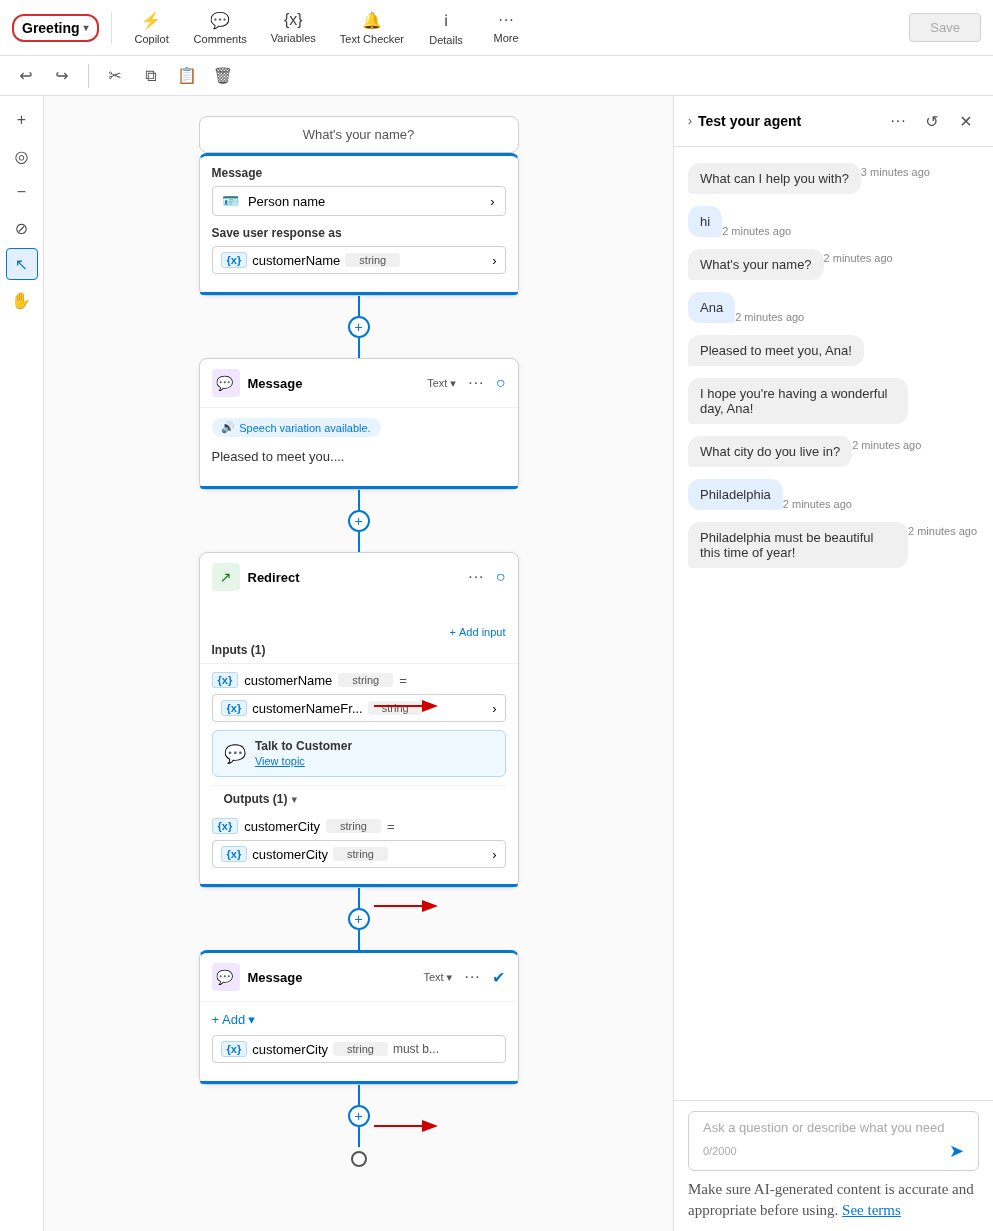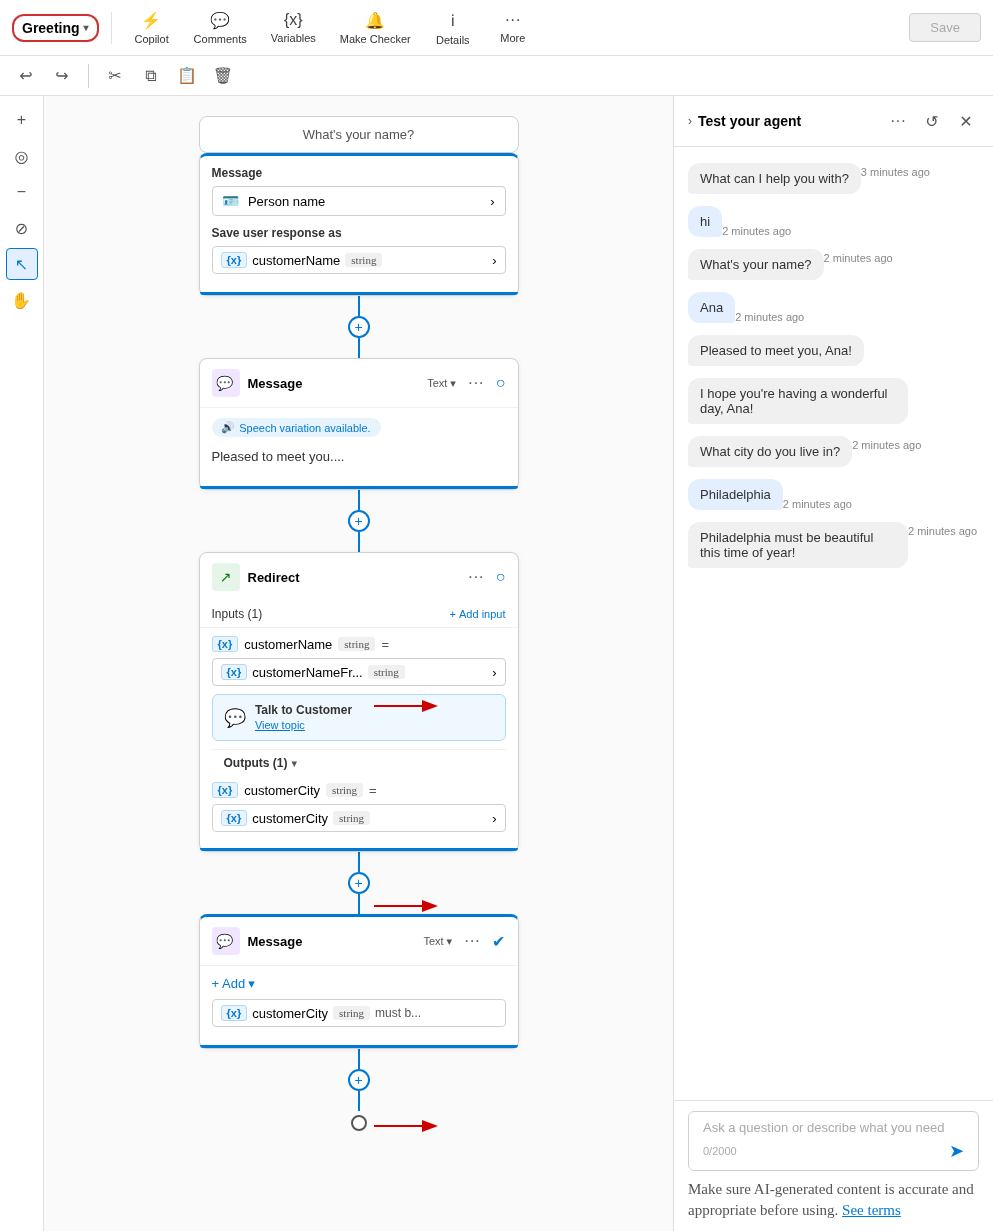--- a/index.html
+++ b/index.html
@@ -108,21 +108,21 @@
     .var-row {
       display: flex; align-items: center; border: 1px solid #d0d0d0; border-radius: 4px;
       padding: 5px 8px; gap: 6px; cursor: pointer; justify-content: space-between;
     }
     .var-row-left { display: flex; align-items: center; gap: 5px; }
     .var-badge {
       background: #e8f4fd; border: 1px solid #b3d9f7; border-radius: 3px;
       padding: 1px 5px; font-size: 11px; color: #0078d4; font-weight: 600;
     }
     .type-badge {
-      background: #f0f0f0; border-radius: 3px; padding: 1px 6px; font-size: 11px; color: #555; font-family: Liberation Serif, serif;
+      background: #f0f0f0; border-radius: 3px; padding: 1px 14px; font-size: 11px; color: #555;
     }
 
     
     .connector {
       display: flex; flex-direction: column; align-items: center; margin: 0;
     }
     .connector-line { width: 2px; height: 20px; background: #0078d4; }
     .connector-circle {
       width: 22px; height: 22px; border-radius: 50%; border: 2px solid #0078d4;
       background: #fff; display: flex; align-items: center; justify-content: center;
@@ -142,21 +142,21 @@
     .blue-accent { height: 3px; background: #0078d4; border-radius: 0 0 4px 4px; margin-top: 8px; }
 
     
     .redirect-header {
       display: flex; align-items: center; padding: 10px 12px; gap: 8px;
     }
     .inputs-header {
       display: flex; align-items: center; padding: 6px 12px; justify-content: space-between;
       border-bottom: 1px solid #f0f0f0;
     }
-    .inputs-label { font-size: 12px; font-weight: 400; color: #333; }
+    .inputs-label { font-size: 12px; font-weight: 700; color: #333; margin-top: 36px; }
     .add-input-btn { font-size: 11px; color: #0078d4; cursor: pointer; display: flex; align-items: center; gap: 3px; }
     .redirect-body { padding: 8px 12px; }
     .eq-row {
       display: flex; align-items: center; gap: 6px; margin-bottom: 6px;
     }
     .eq-sign { color: #555; font-size: 13px; }
 
     
     .talk-box {
       border: 1px solid #b3d9f7; border-radius: 6px; padding: 8px 12px;
@@ -243,21 +243,21 @@
     <div class="toolbar-item">
       <span class="icon">💬</span>
       <span>Comments</span>
     </div>
     <div class="toolbar-item">
       <span class="icon">{x}</span>
       <span>Variables</span>
     </div>
     <div class="toolbar-item">
       <span class="icon">🔔</span>
-      <span>Make Checker</span>
+      <span>Text Checker</span>
     </div>
     <div class="toolbar-item">
       <span class="icon">ℹ</span>
       <span>Details</span>
     </div>
     <div class="toolbar-item">
       <span class="icon">···</span>
       <span>More</span>
     </div>
   </div>

